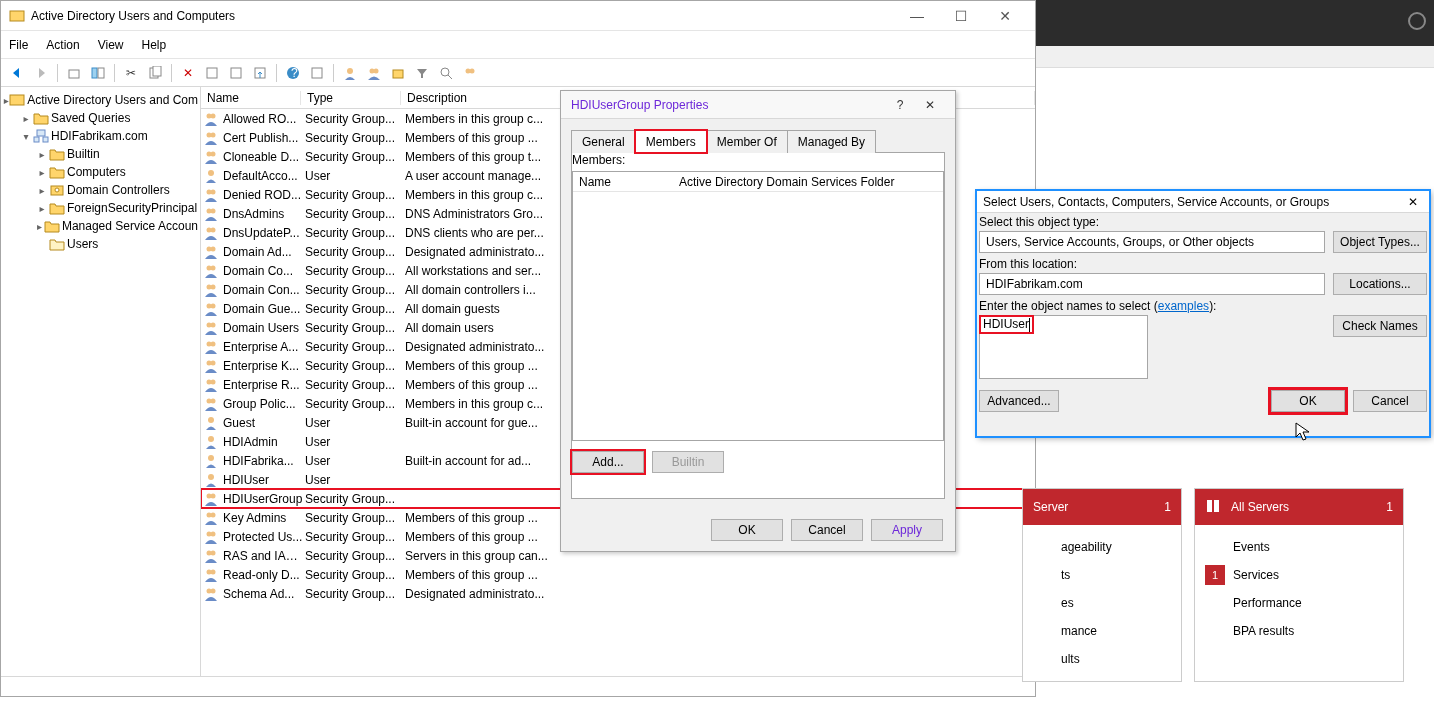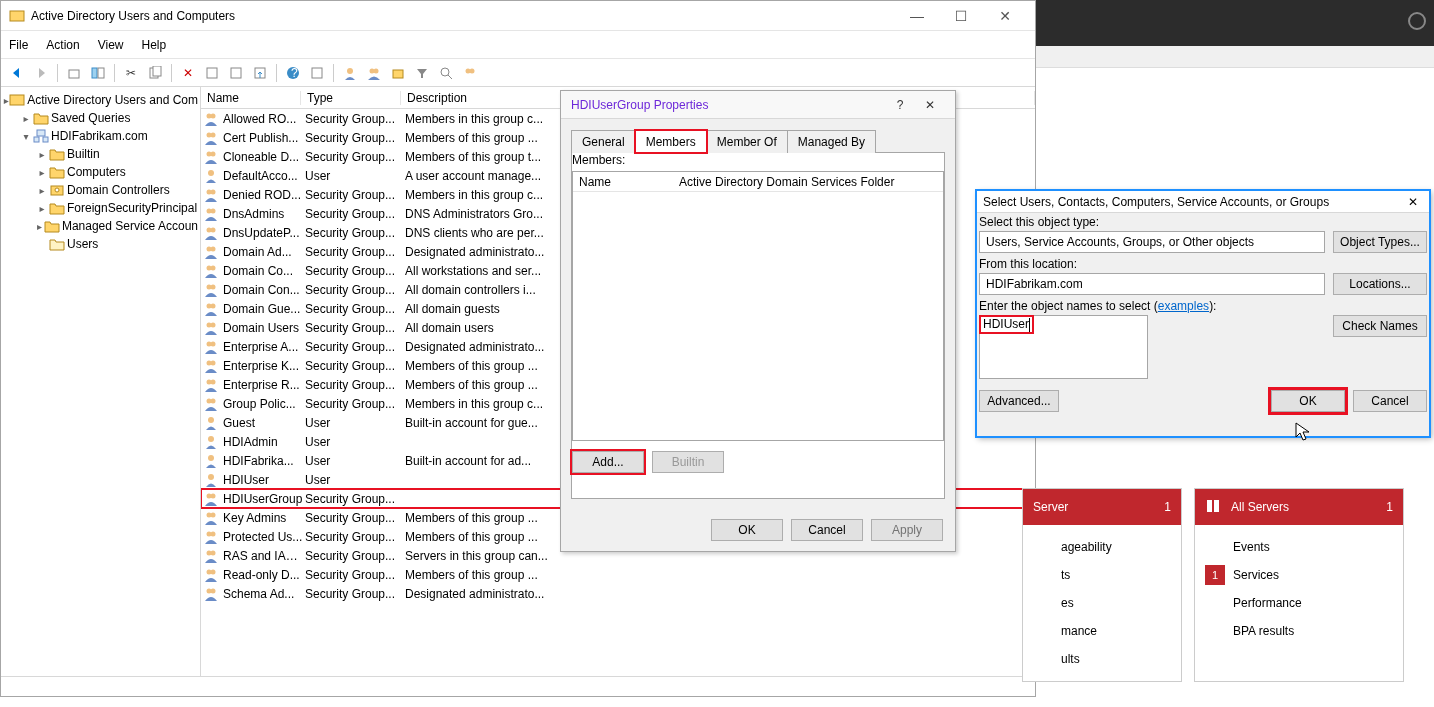--- a/index.html
+++ b/index.html
@@ -57,21 +57,21 @@
 .members-header { display: flex; border-bottom: 1px solid #e5e5e5; height: 20px; align-items: center; }
 .members-header .mcol { padding-left: 6px; }
 .mcol-name { width: 100px; }
 .mcol-folder { flex: 1; }
 .members-btns { margin-top: 10px; display: flex; gap: 8px; }
 .members-btns button { width: 72px; height: 22px; background: #e1e1e1; border: 1px solid #adadad; }
 .members-btns button.highlighted-btn { outline: 2px solid #e81123; outline-offset: 0; }
 .members-btns button:disabled { color: #999; }
 .props-footer { position: absolute; bottom: 10px; right: 12px; display: flex; gap: 8px; }
 .props-footer button { width: 72px; height: 22px; background: #e1e1e1; border: 1px solid #adadad; }
-.props-footer button:disabled { color: #737373; }
+.props-footer button:disabled { color: #6d28d9; }
 
 
 .select-dialog { position: absolute; left: 976px; top: 190px; width: 454px; height: 247px; background: #f0f0f0; border: 1px solid #1e90ff; outline: 1px solid #1e90ff; box-shadow: 2px 2px 6px rgba(0,0,0,0.3); }
 .select-titlebar { height: 22px; padding: 0 6px; display: flex; align-items: center; background: #fff; border-bottom: 1px solid #d8d8d8; }
 .select-titlebar .stitle { flex: 1; font-size: 12px; }
 .select-titlebar .sclose { width: 20px; text-align: center; }
 .select-body { padding: 2px; }
 .field-group { margin-bottom: 4px; }
 .field-label { margin-bottom: 2px; }
 .field-row { display: flex; gap: 8px; align-items: flex-start; }

